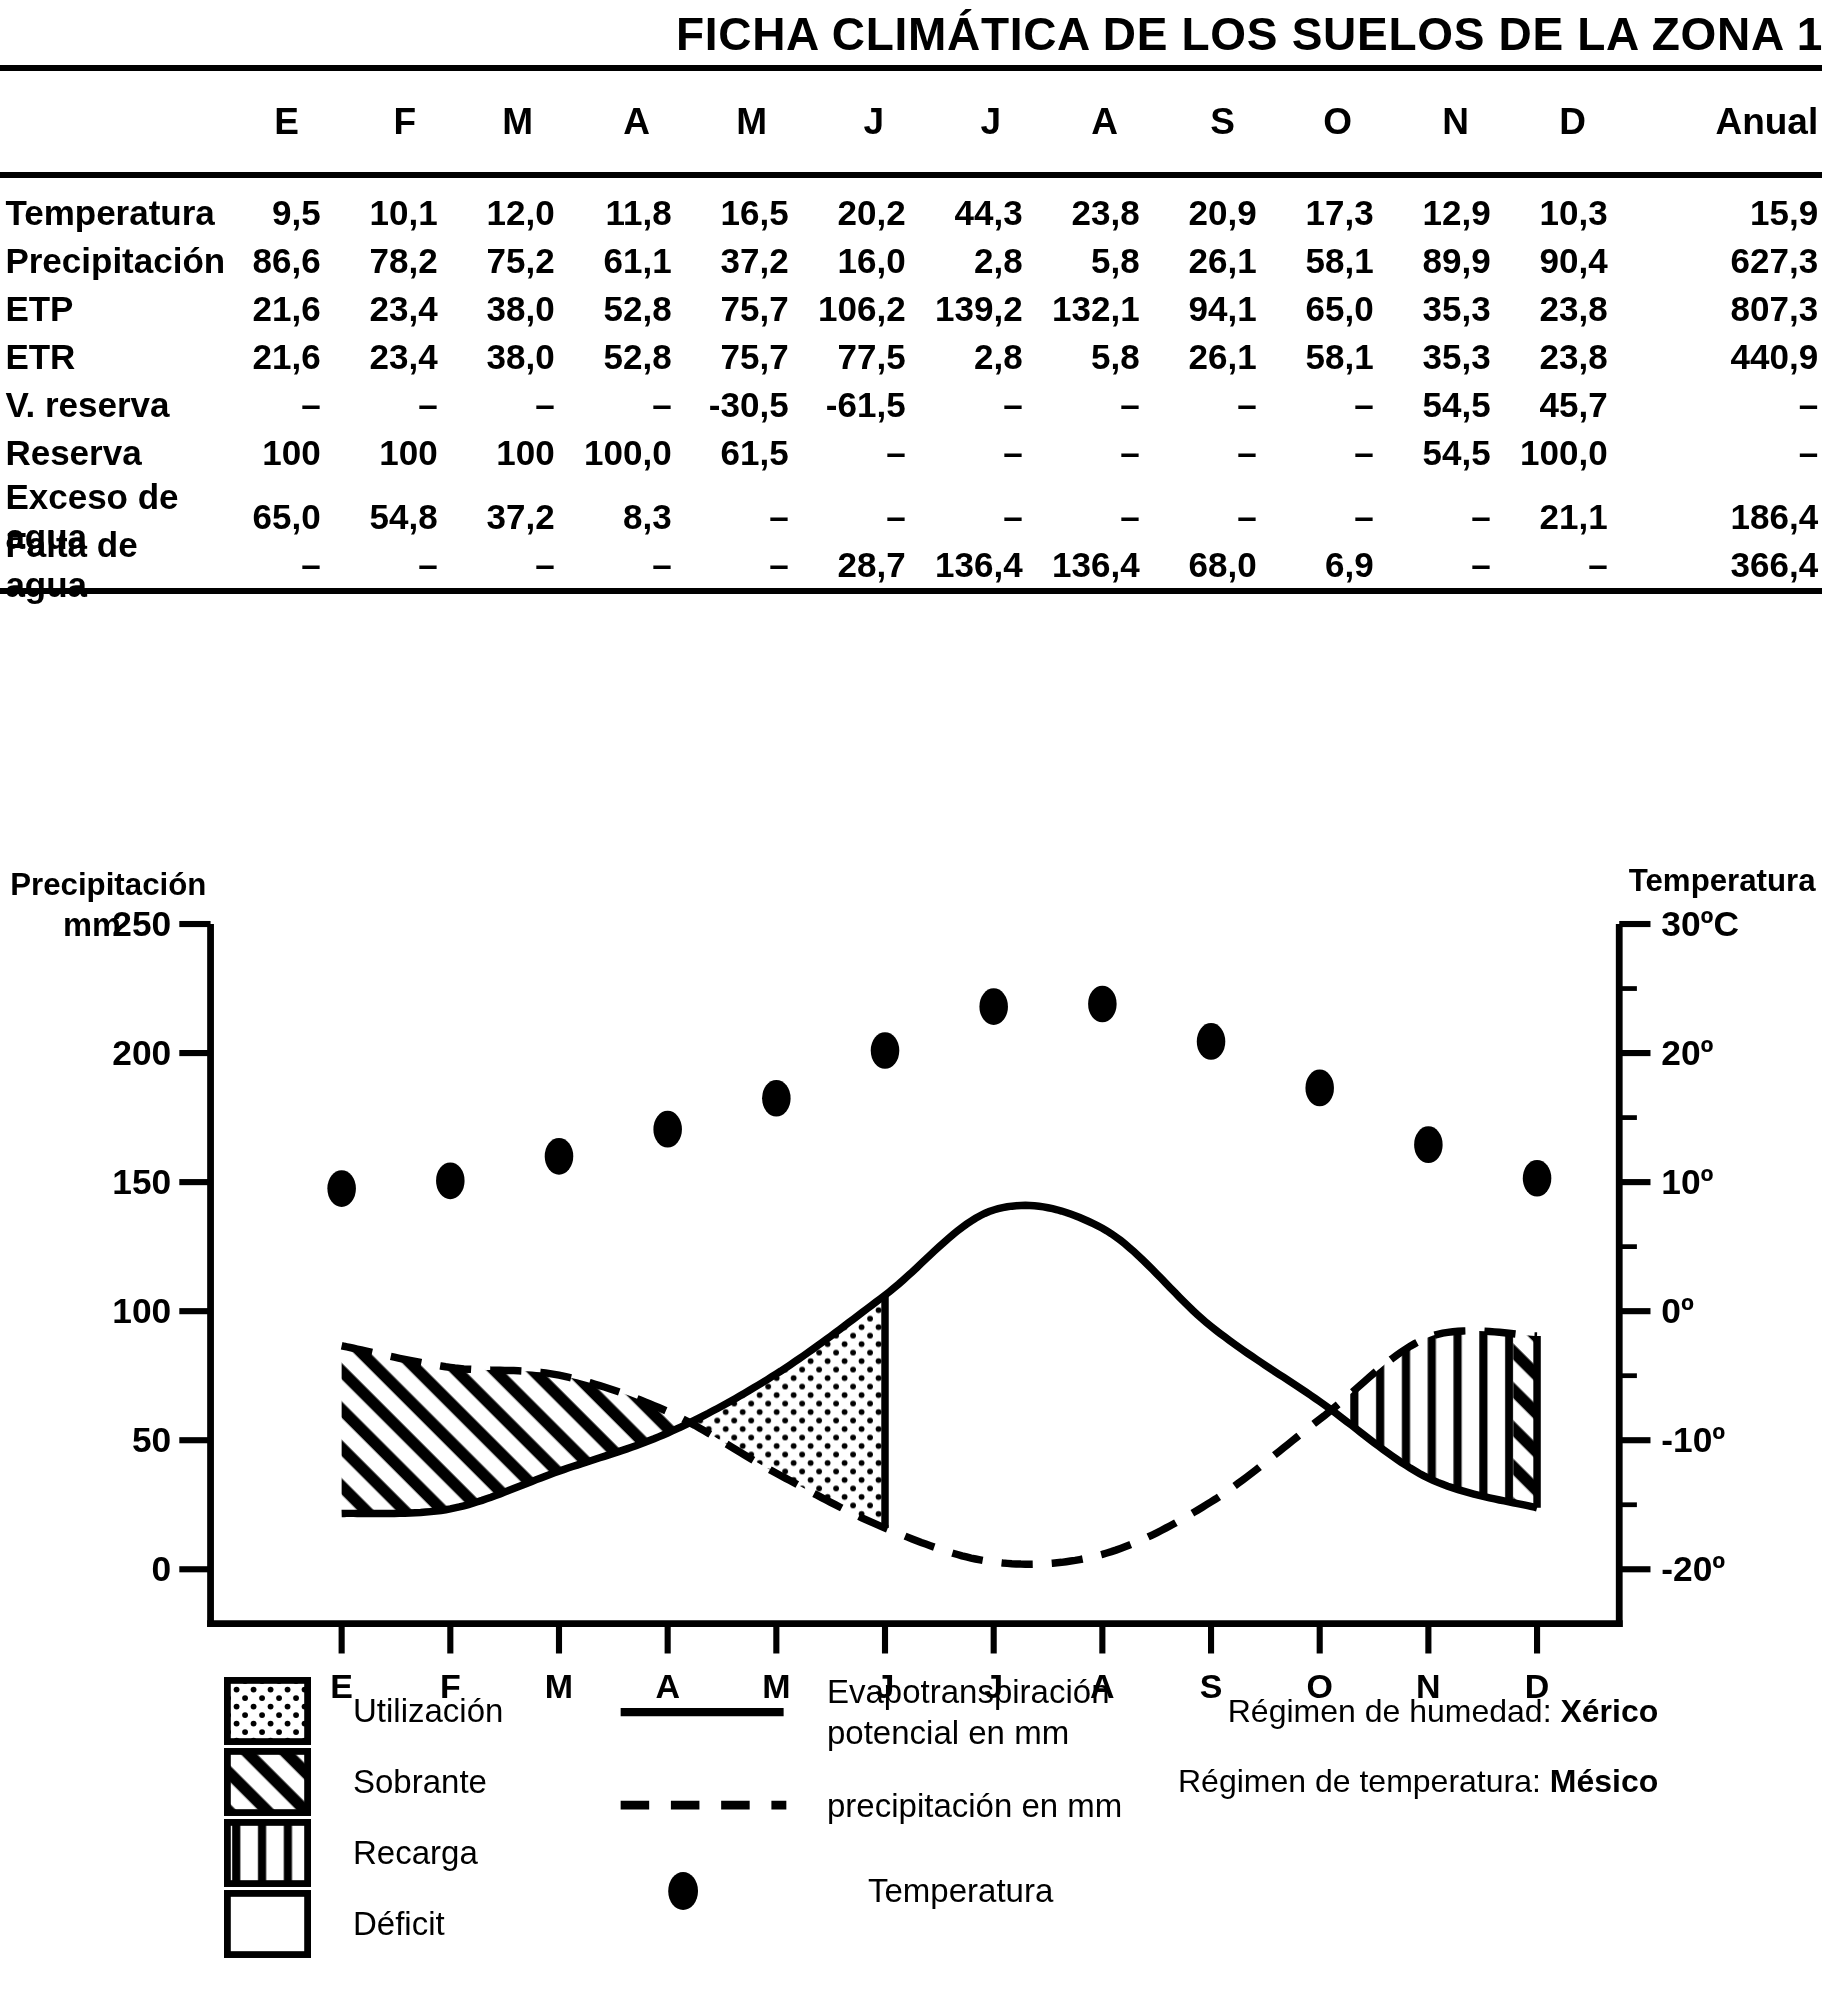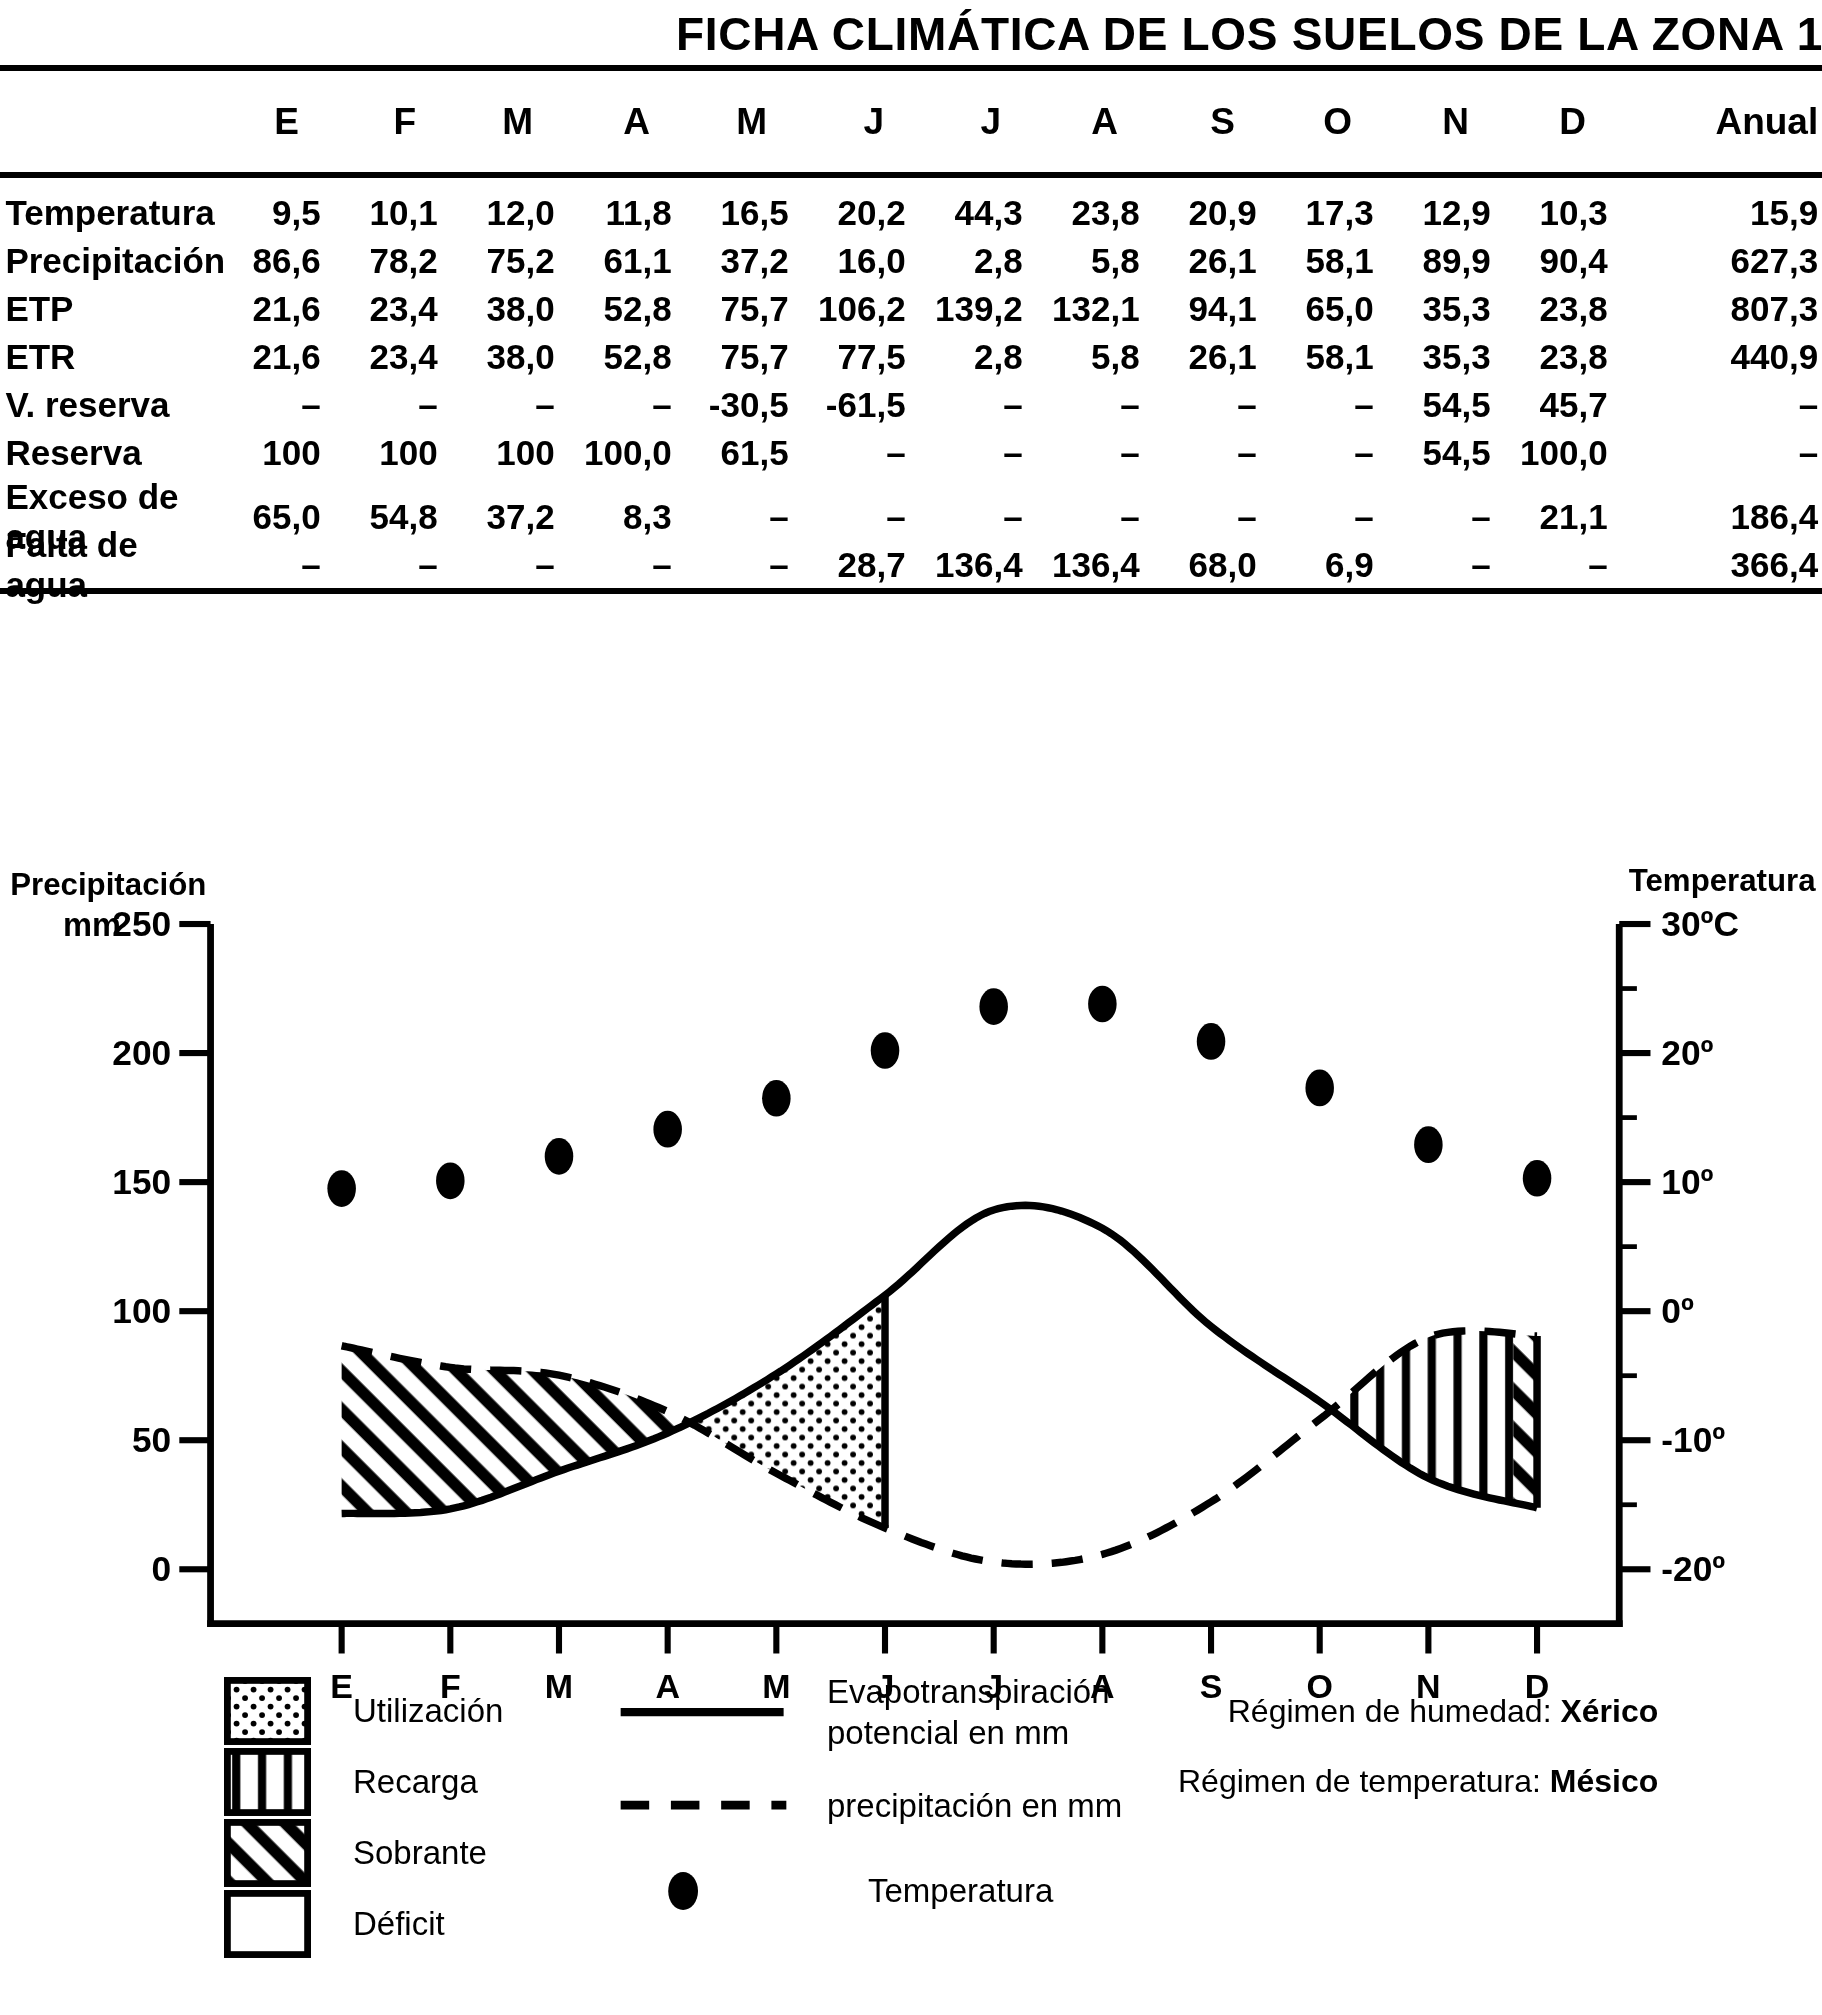--- a/index.html
+++ b/index.html
@@ -299,29 +299,29 @@
 <div class="legend">
   <div class="legend-areas">
     <div class="legend-area-row">
       <svg width="87" height="68" viewBox="0 0 128 100">
         <rect x="5" y="5" width="118" height="90" fill="url(#patDots)" stroke="#000" stroke-width="10"></rect>
       </svg>
       <span class="alabel">Utilización</span>
     </div>
     <div class="legend-area-row">
       <svg width="87" height="68" viewBox="0 0 128 100">
+        <rect x="5" y="5" width="118" height="90" fill="url(#patDiag)" stroke="#000" stroke-width="10"></rect>
+      </svg>
+      <span class="alabel">Sobrante</span>
+    </div>
+    <div class="legend-area-row">
+      <svg width="87" height="68" viewBox="0 0 128 100">
         <rect x="5" y="5" width="118" height="90" fill="url(#patVert)" stroke="#000" stroke-width="10"></rect>
       </svg>
       <span class="alabel">Recarga</span>
-    </div>
-    <div class="legend-area-row">
-      <svg width="87" height="68" viewBox="0 0 128 100">
-        <rect x="5" y="5" width="118" height="90" fill="url(#patDiag)" stroke="#000" stroke-width="10"></rect>
-      </svg>
-      <span class="alabel">Sobrante</span>
     </div>
     <div class="legend-area-row">
       <svg width="87" height="68" viewBox="0 0 128 100">
         <rect x="5" y="5" width="118" height="90" fill="#fff" stroke="#000" stroke-width="10"></rect>
       </svg>
       <span class="alabel">Déficit</span>
     </div>
   </div>
 
   <div class="legend-lines">

